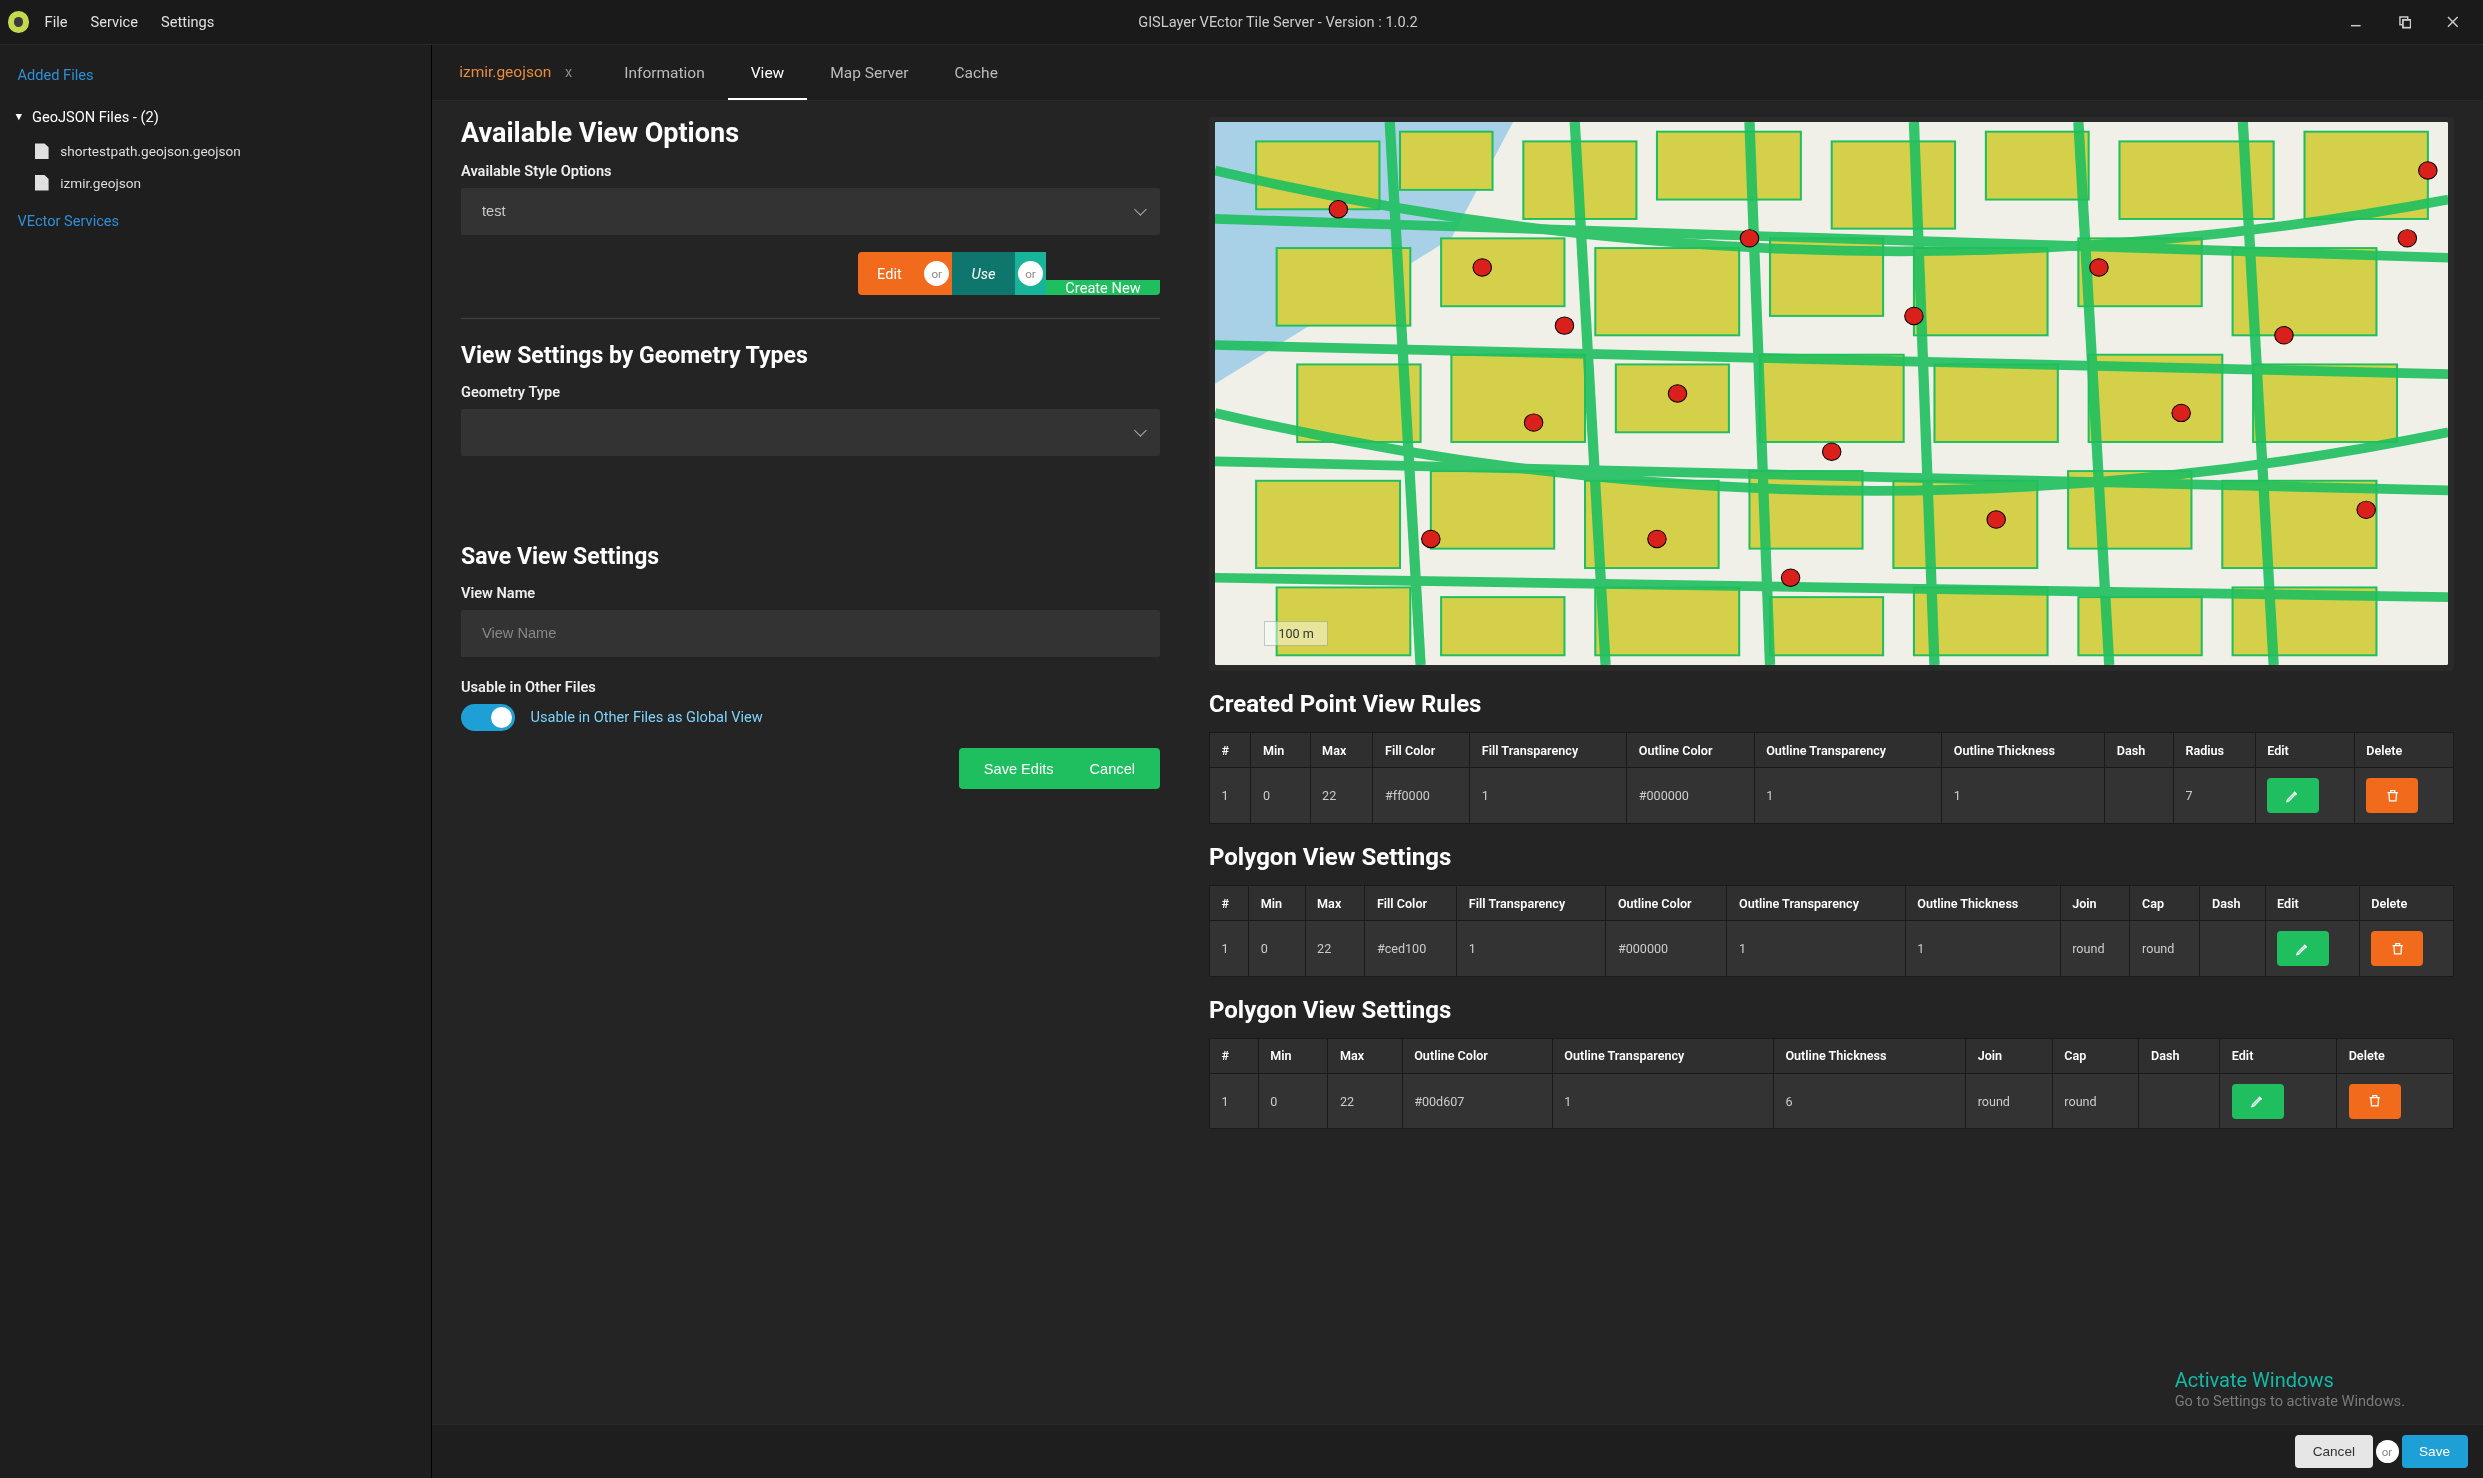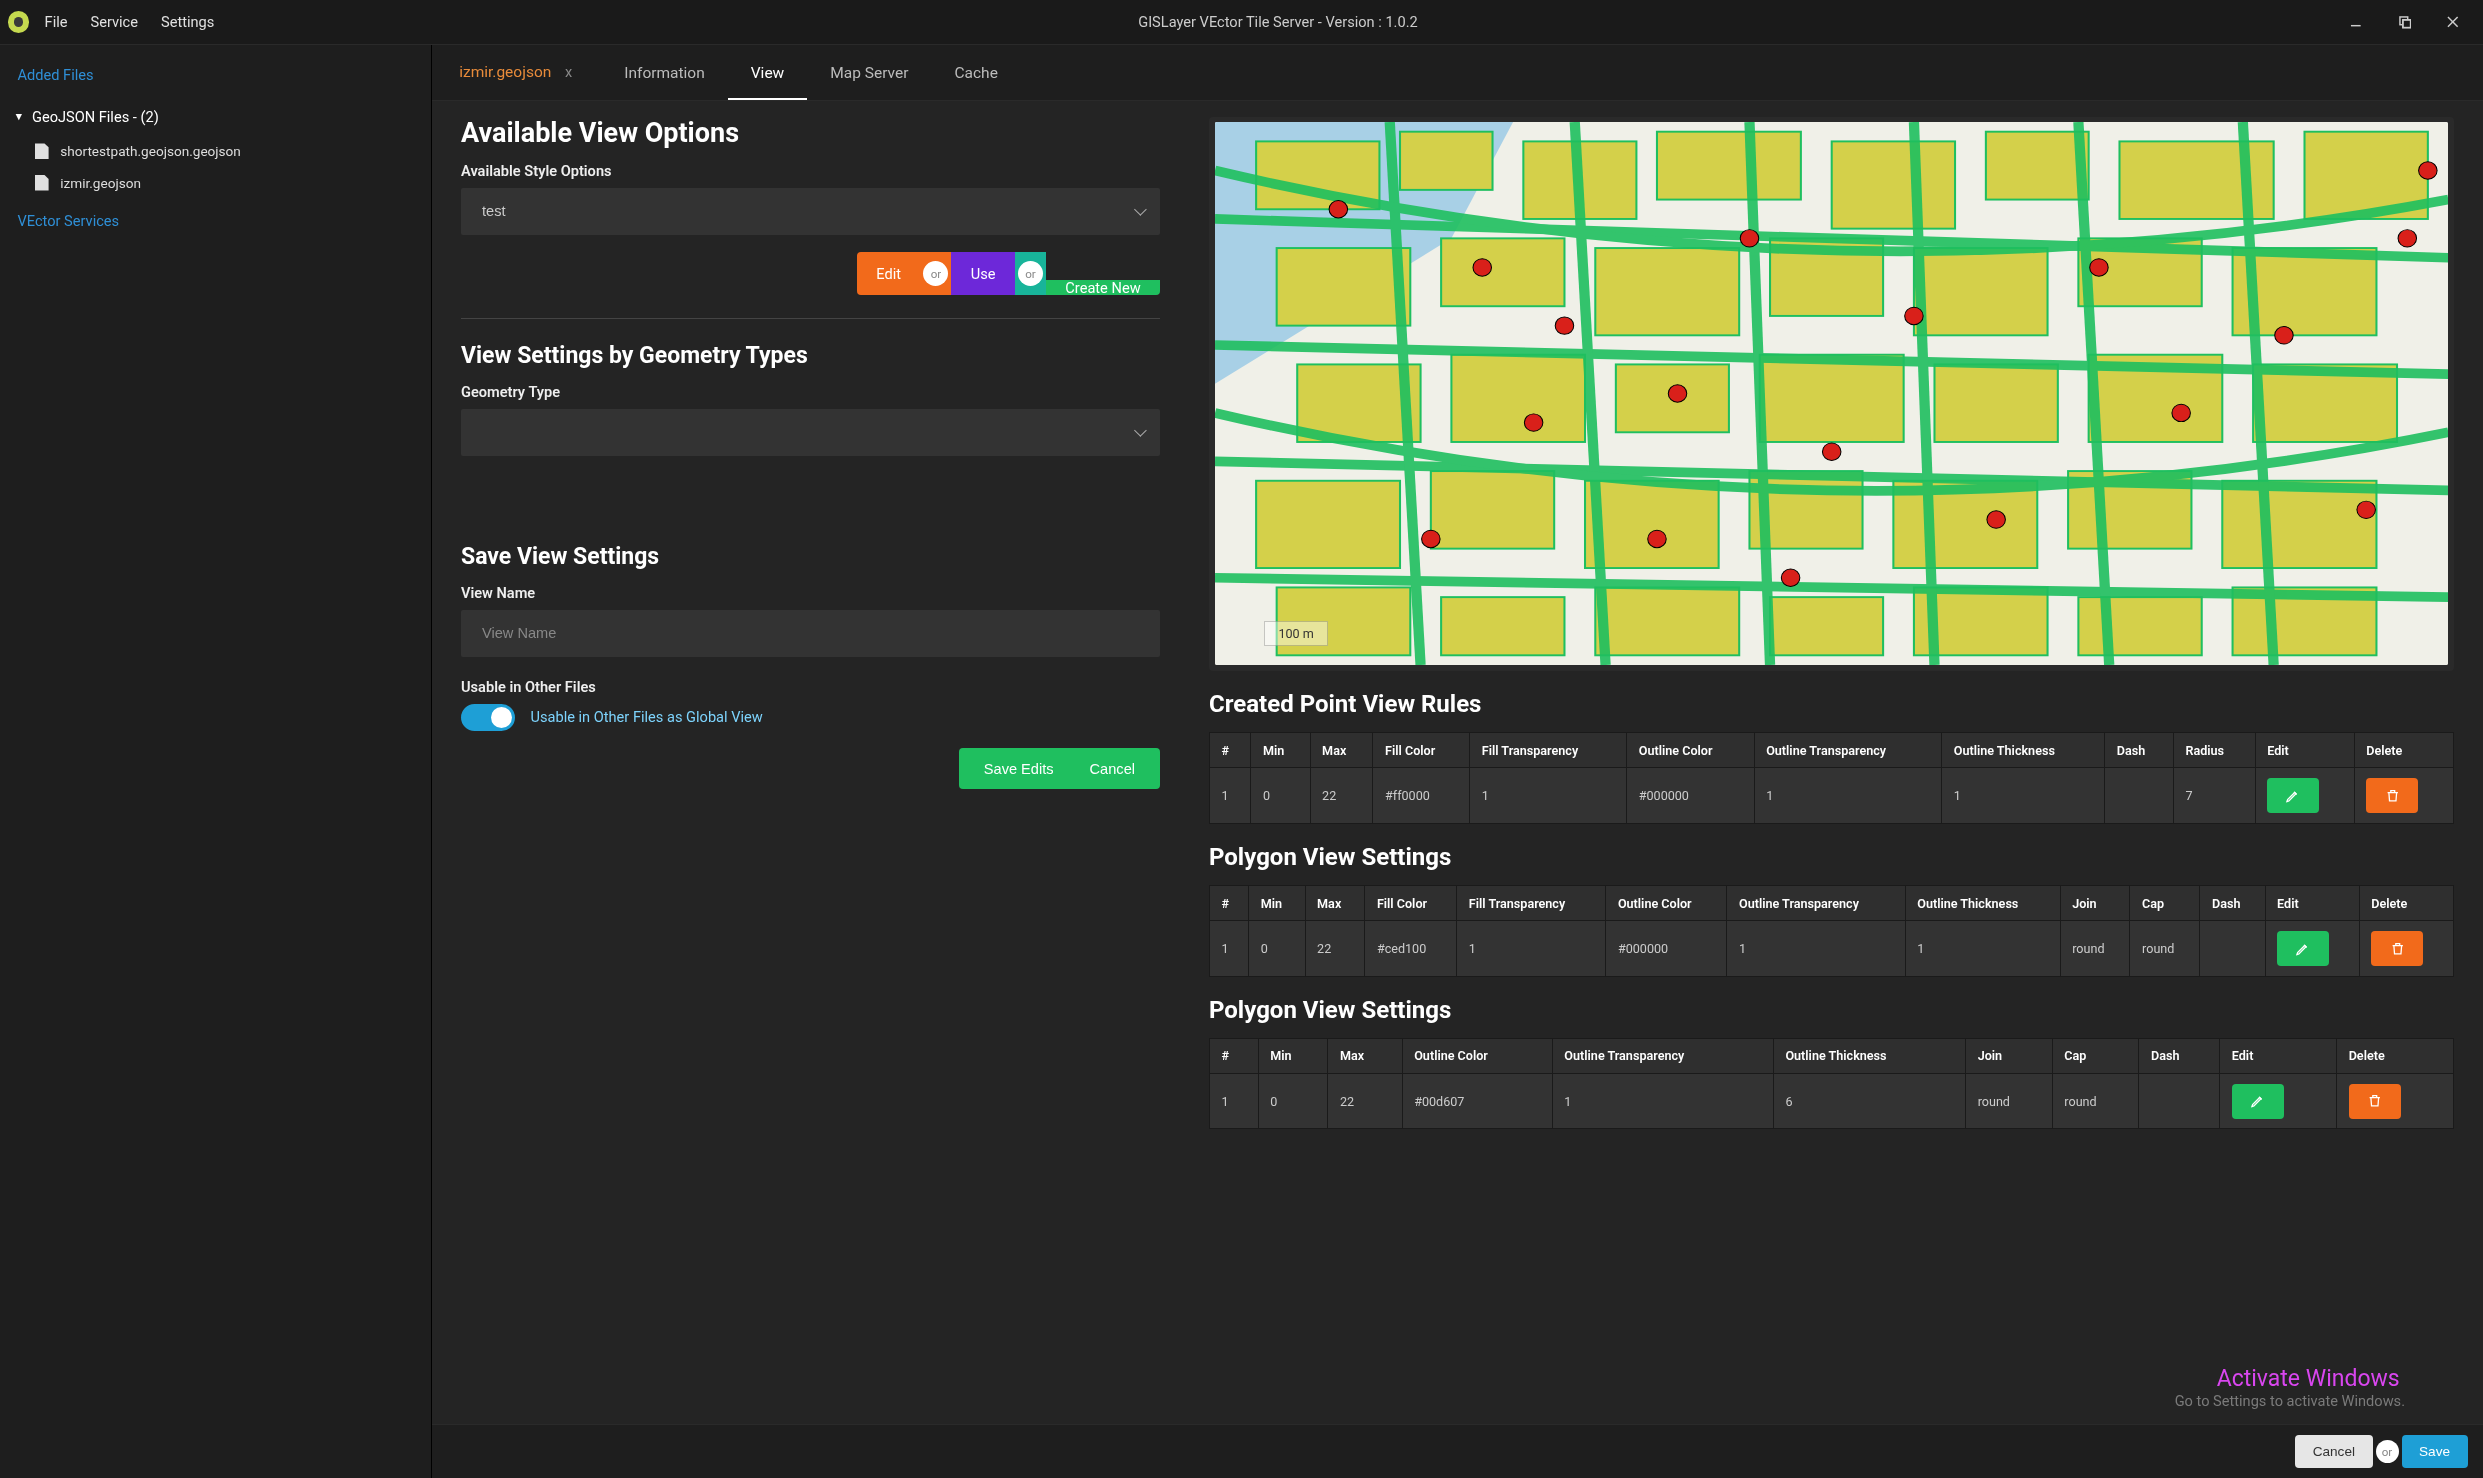--- a/index.html
+++ b/index.html
@@ -122,21 +122,21 @@
   border-right:1.9px solid #aaa; border-bottom:1.9px solid #aaa;
   transform: translateY(-70%) rotate(45deg);
   pointer-events:none;
 }
 .btn-row { display:flex; justify-content:flex-end; margin-top: 17.5px; }
 .pill-group { display:flex; border-radius:3.9px; overflow:hidden; height:43px; }
 .pill-group .seg {
   display:flex; align-items:center; padding:0 19.4px; font-size:14.6px; color:#fff; cursor:pointer;
 }
 .pill-group .seg.orange { background:#f26a1b; }
-.pill-group .seg.teal { background:#6d28d9; }
+.pill-group .seg.teal { background:#0f766e;font-style:italic; }
 .pill-group .seg.green { background:#1fbf5f;margin-top:28px; }
 .pill-group .or {
   width:31px; display:flex; align-items:center; justify-content:center;
   font-size:11.6px; color:#666;
   position:relative;
 }
 .pill-group .or.left { background:#f26a1b; }
 .pill-group .or.right { background:#18b49a; }
 .pill-group .or span { background:#fff; border-radius:50%; width:25px; height:25px; display:flex; align-items:center; justify-content:center; color:#888; font-size:11.6px; }
 hr.divider { border:none; border-top:1px solid #444; margin: 23px 0; }
@@ -198,21 +198,21 @@
 }
 .footer .btn.cancel { background:#e6e6e6; color:#333; }
 .footer .btn.save { background:#1e9fd6; color:#fff; }
 .footer .or-foot { width:29px; text-align:center; font-size:11.6px; color:#888; }
 .footer .or-foot span { background:#fff; border-radius:50%; width:23px;height:23px; display:inline-flex; align-items:center; justify-content:center;}
 
 .watermark {
   position:fixed; right:78px; bottom:68px; color:#7a7a7a; text-align:left;
   pointer-events:none;
 }
-.watermark .w1 { font-size:23px; color:#d946ef;margin-left:42px; }
+.watermark .w1 { font-size:20px; color:#14b8a6; }
 .watermark .w2 { font-size:14.6px; color:#7a7a7a; }
 </style>
 </head>
 <body>
 
 <div class="titlebar">
   <div class="logo"></div>
   <div class="menus">
     <div class="menu-item">File</div>
     <div class="menu-item">Service</div>

